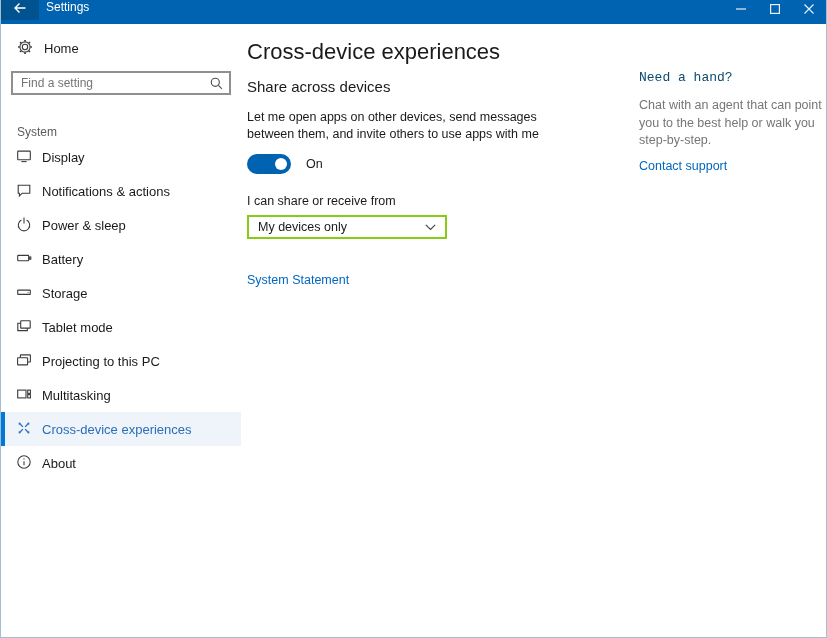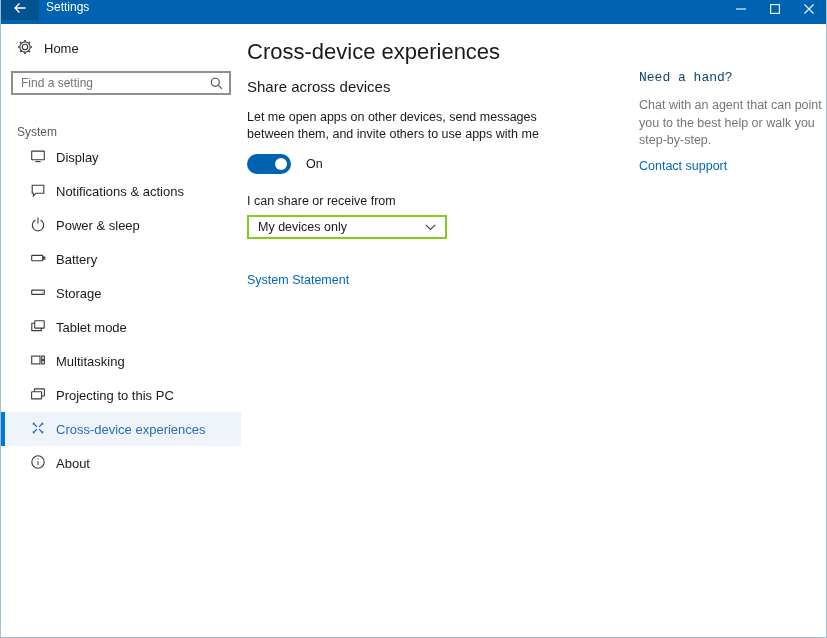--- a/index.html
+++ b/index.html
@@ -103,21 +103,21 @@
     font-size: 12px;
     color: #5c5c5c;
   }
   .nav { margin-top: 1px; }
   .nav-item {
     position: relative;
     display: flex;
     align-items: center;
     gap: 10px;
     height: 34px;
-    padding-left: 29px;
+    padding-left: 15px;
     font-size: 13px;
     color: #1a1a1a;
     cursor: pointer;
   }
   .nav-item svg { color: #3b3b3b; flex: 0 0 auto; }
   .nav-item.selected { background: #eef4fa; color: #2a6db8; }
   .nav-item.selected svg { color: #2a6db8; }
   .nav-item.selected::before {
     content: "";
     position: absolute;
@@ -346,36 +346,36 @@
             <rect x="4.7" y="2.8" width="9.5" height="7.3" rx="0.4"></rect>
             <path d="M4.7 5.3 h-2.9 v7.3 h9.5 v-2.5"></path>
           </svg>
         </span>
         <span>Tablet mode</span>
       </div>
 
       <div class="nav-item">
         <span>
           <svg width="16" height="16" viewBox="0 0 16 16" fill="none" stroke="currentColor" stroke-width="1.1">
+            <rect x="4.4" y="2.9" width="10" height="7.1" rx="0.4"></rect>
+            <rect x="1.6" y="5.8" width="10" height="7.1" rx="0.4" fill="#ffffff"></rect>
+          </svg>
+        </span>
+        <span>Projecting to this PC</span>
+      </div>
+
+      <div class="nav-item">
+        <span>
+          <svg width="16" height="16" viewBox="0 0 16 16" fill="none" stroke="currentColor" stroke-width="1.1">
             <rect x="1.7" y="4.1" width="8.3" height="7.8"></rect>
             <rect x="11.7" y="4.1" width="2.7" height="3.3"></rect>
             <rect x="11.7" y="8.6" width="2.7" height="3.3"></rect>
           </svg>
         </span>
         <span>Multitasking</span>
-      </div>
-
-      <div class="nav-item">
-        <span>
-          <svg width="16" height="16" viewBox="0 0 16 16" fill="none" stroke="currentColor" stroke-width="1.1">
-            <rect x="4.4" y="2.9" width="10" height="7.1" rx="0.4"></rect>
-            <rect x="1.6" y="5.8" width="10" height="7.1" rx="0.4" fill="#ffffff"></rect>
-          </svg>
-        </span>
-        <span>Projecting to this PC</span>
       </div>
 
       <div class="nav-item selected">
         <span>
           <svg width="16" height="16" viewBox="0 0 16 16" fill="none" stroke="currentColor" stroke-width="1.3">
             <path d="M4.3 4.3 L6.9 6.9 M9.1 9.1 L11.7 11.7 M11.7 4.3 L9.1 6.9 M6.9 9.1 L4.3 11.7"></path>
             <rect x="2.7" y="2.7" width="2" height="2" fill="currentColor" stroke="none"></rect>
             <rect x="11.3" y="2.7" width="2" height="2" fill="currentColor" stroke="none"></rect>
             <rect x="2.7" y="11.3" width="2" height="2" fill="currentColor" stroke="none"></rect>
             <rect x="11.3" y="11.3" width="2" height="2" fill="currentColor" stroke="none"></rect>

